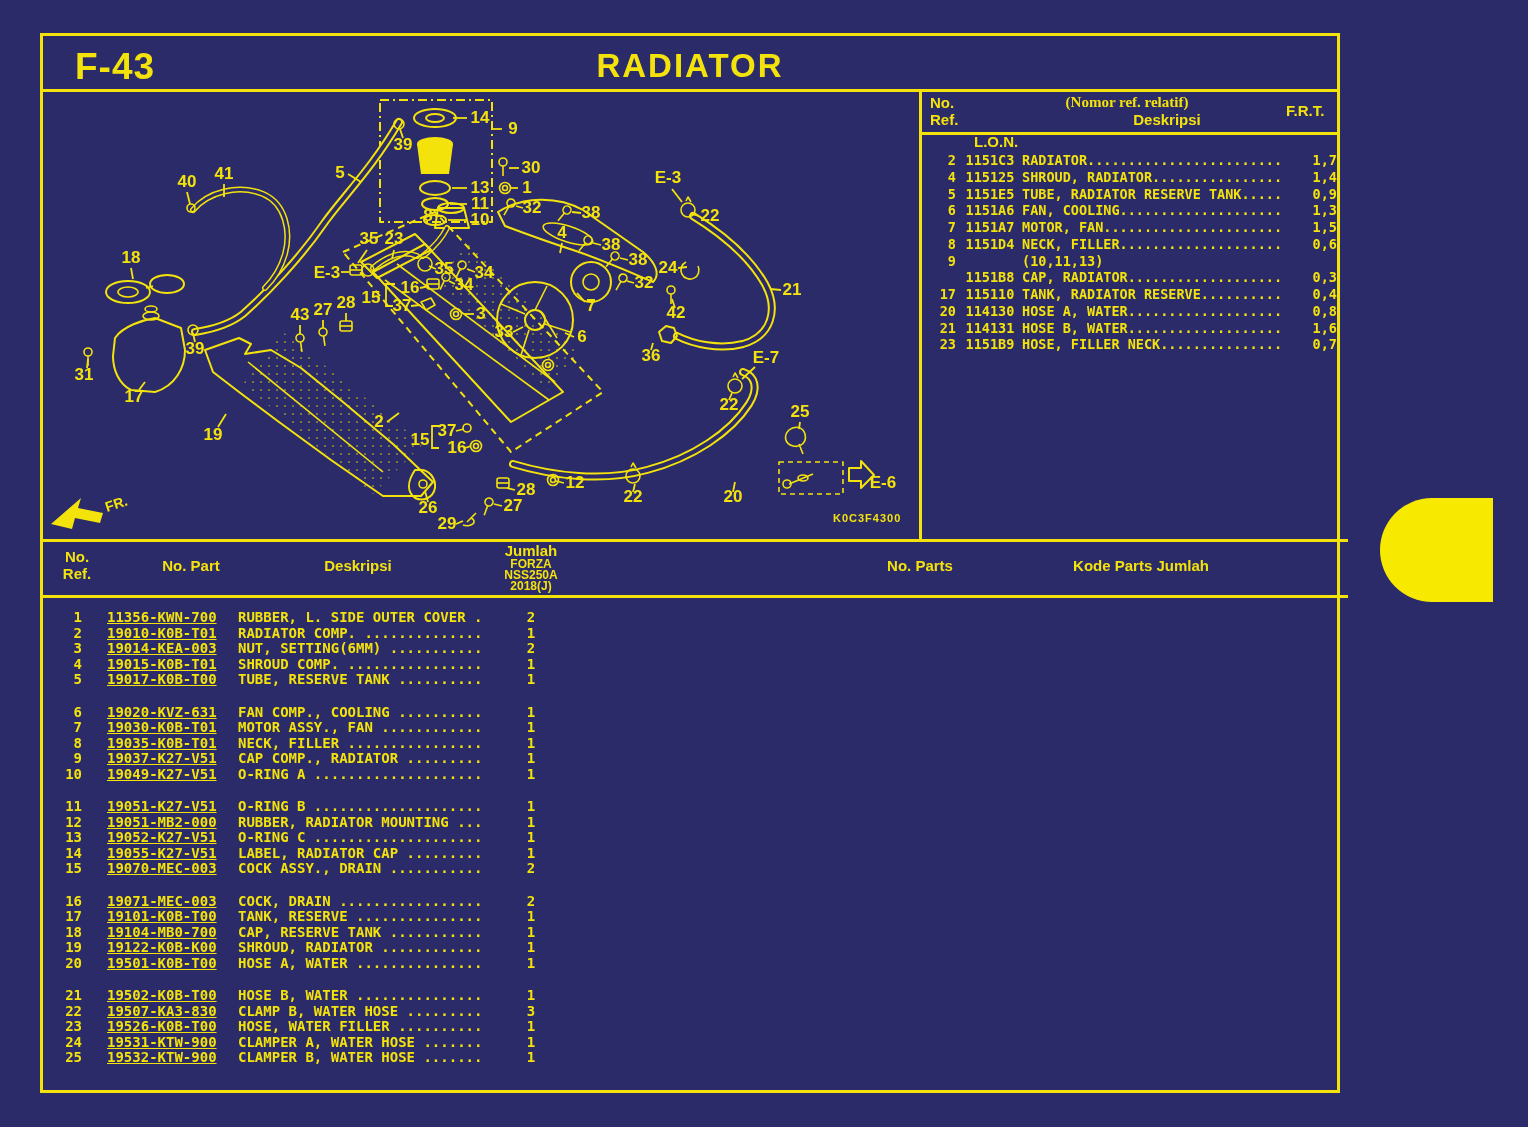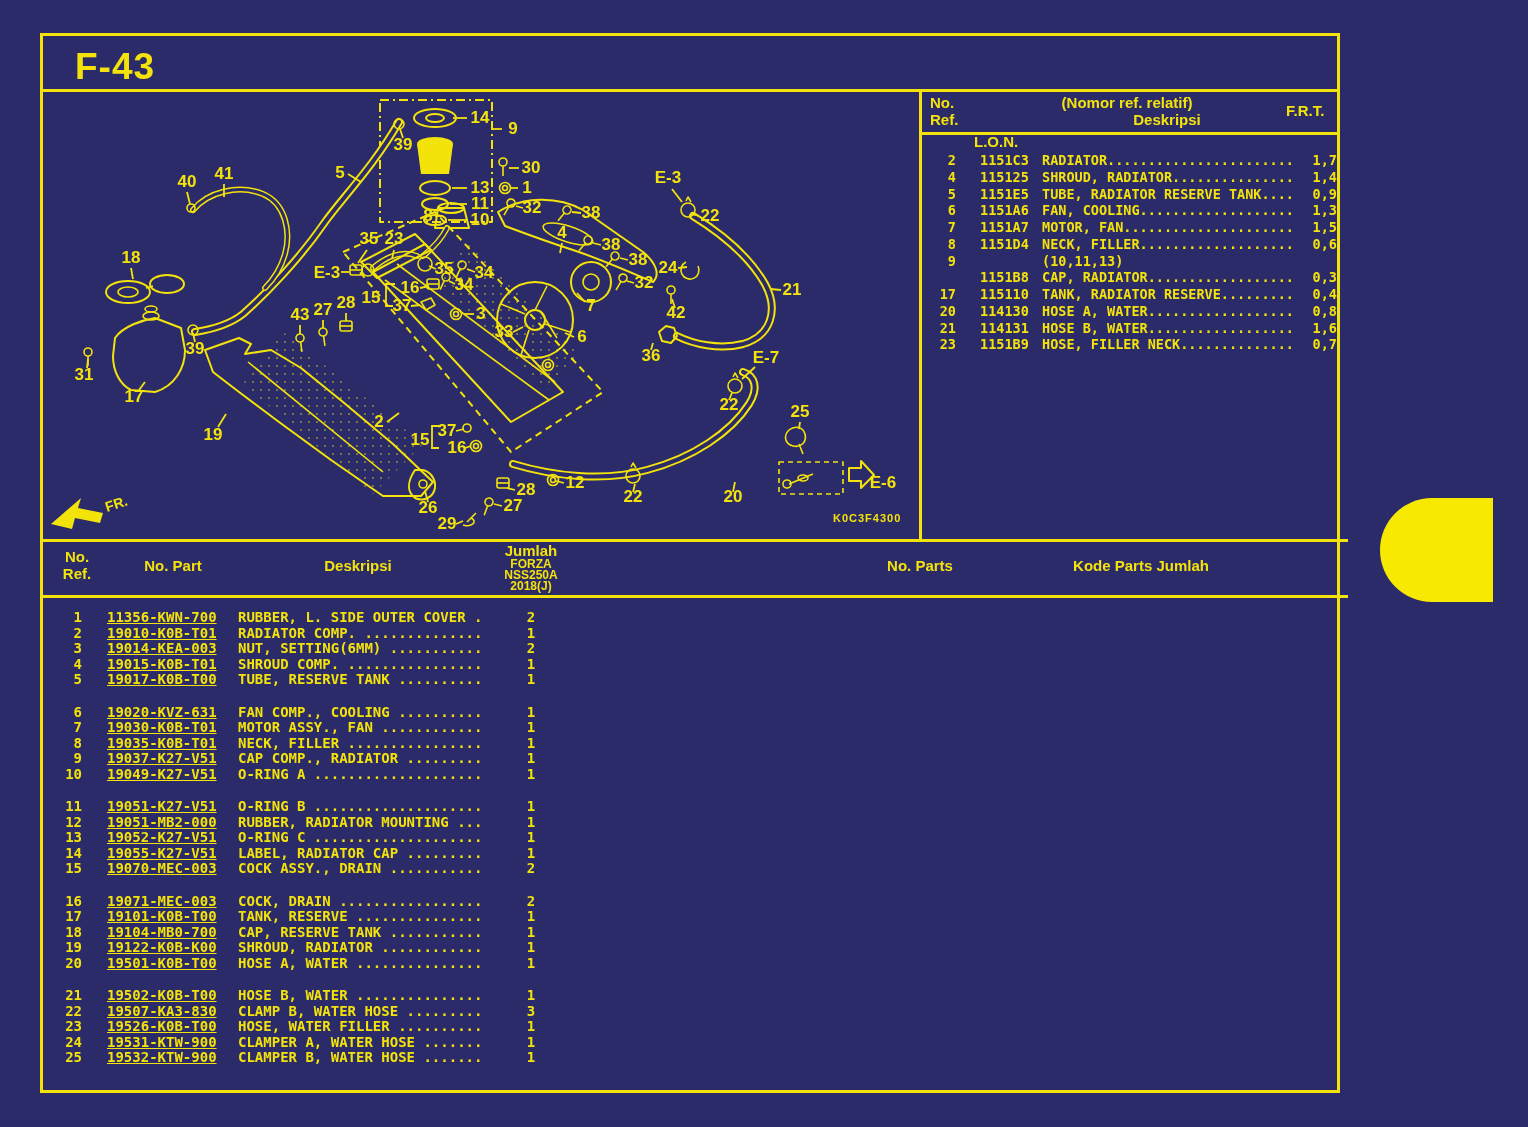--- a/index.html
+++ b/index.html
@@ -12,21 +12,21 @@
   #page-code{left:75px;top:46px;font-size:37px;font-weight:bold;letter-spacing:1px;}
   #page-title{left:43px;top:47px;width:1294px;text-align:center;font-size:33px;font-weight:bold;letter-spacing:2px;}
   
   #lon-table{left:922px;top:92px;width:415px;height:449px;}
   #lon-head{position:absolute;left:0;top:0;width:100%;height:40px;border-bottom:3px solid var(--yel);font-weight:bold;font-size:15px;}
   .lh{position:absolute;}
   #lon-rows{position:absolute;left:0;top:60px;width:100%;
      font-family:"DejaVu Sans Mono",monospace;font-weight:bold;font-size:13.5px;line-height:16.75px;white-space:pre;}
   .lrow{display:flex;padding-left:8px;}
   .lc-ref{width:26px;text-align:right;}
-  .lc-lon{margin-left:24px;width:60px;}
+  .lc-lon{margin-left:4px;width:60px;text-align:center;}
   .lc-desc{margin-left:2px;flex:1;overflow:hidden;}
   .lc-frt{width:44px;text-align:right;}
   
   .ph{position:absolute;font-weight:bold;font-size:15px;text-align:center;line-height:17px;}
   .ph small{display:block;font-size:12px;font-weight:bold;line-height:11px;}
   
   #parts-rows{left:43px;top:610px;width:900px;
      font-family:"DejaVu Sans Mono",monospace;font-weight:bold;font-size:14px;line-height:15.5px;white-space:pre;}
   .pgroup{margin-bottom:17px;}
   .prow{display:flex;}
@@ -58,20 +58,21 @@
 <div id="page">
 
   <div id="frame" class="abs"></div>
 
   <div class="yline" style="left:40px;top:89px;width:1300px;height:3px;"></div>
   <div class="yline" style="left:919px;top:92px;width:3px;height:450px;"></div>
   <div class="yline" style="left:40px;top:539px;width:1308px;height:3px;"></div>
   <div class="yline" style="left:40px;top:595px;width:1308px;height:3px;"></div>
 
   <div id="page-code" class="abs">F-43</div>
+  <div id="page-title" class="abs">RADIATOR</div>
 
   <svg id="diagram" class="abs" viewBox="0 0 876 447">
     <defs>
       <pattern id="dots" width="8" height="8" patternUnits="userSpaceOnUse">
         <circle cx="2" cy="2" r="1" fill="#f4e30b" opacity="0.55"></circle>
       </pattern>
       <g id="g-bolt">
           <circle r="4"></circle>
           <line x1="0" y1="4" x2="0" y2="14"></line>
         </g>
@@ -359,32 +360,32 @@
         <text x="690" y="410" class="co" text-anchor="middle">20</text>
         <text x="840" y="396" class="co" text-anchor="middle">E-6</text>
       </g>
   </svg>
 
   <div id="lon-table" class="abs">
     <div id="lon-head">
       <span class="lh" style="left:8px;top:2px;">No.</span>
       <span class="lh" style="left:8px;top:19px;">Ref.</span>
       <span class="lh" style="left:52px;top:10px;margin-top:31px;">L.O.N.</span>
-      <span class="lh" style="left:100px;top:2px;width:210px;text-align:center;">(Nomor ref. relatif)</span>
+      <span class="lh" style="left:100px;top:2px;width:210px;text-align:center;font-family:Liberation Serif, serif;">(Nomor ref. relatif)</span>
       <span class="lh" style="left:140px;top:19px;width:210px;text-align:center;">Deskripsi</span>
       <span class="lh" style="left:364px;top:10px;">F.R.T.</span>
     </div>
     <div id="lon-rows"><div class="lrow"><span class="lc lc-ref">2</span><span class="lc lc-lon">1151C3</span><span class="lc lc-desc">RADIATOR........................</span><span class="lc lc-frt">1,7</span></div><div class="lrow"><span class="lc lc-ref">4</span><span class="lc lc-lon">115125</span><span class="lc lc-desc">SHROUD, RADIATOR................</span><span class="lc lc-frt">1,4</span></div><div class="lrow"><span class="lc lc-ref">5</span><span class="lc lc-lon">1151E5</span><span class="lc lc-desc">TUBE, RADIATOR RESERVE TANK.....</span><span class="lc lc-frt">0,9</span></div><div class="lrow"><span class="lc lc-ref">6</span><span class="lc lc-lon">1151A6</span><span class="lc lc-desc">FAN, COOLING....................</span><span class="lc lc-frt">1,3</span></div><div class="lrow"><span class="lc lc-ref">7</span><span class="lc lc-lon">1151A7</span><span class="lc lc-desc">MOTOR, FAN......................</span><span class="lc lc-frt">1,5</span></div><div class="lrow"><span class="lc lc-ref">8</span><span class="lc lc-lon">1151D4</span><span class="lc lc-desc">NECK, FILLER....................</span><span class="lc lc-frt">0,6</span></div><div class="lrow"><span class="lc lc-ref">9</span><span class="lc lc-lon"></span><span class="lc lc-desc">(10,11,13)</span><span class="lc lc-frt"></span></div><div class="lrow"><span class="lc lc-ref"></span><span class="lc lc-lon">1151B8</span><span class="lc lc-desc">CAP, RADIATOR...................</span><span class="lc lc-frt">0,3</span></div><div class="lrow"><span class="lc lc-ref">17</span><span class="lc lc-lon">115110</span><span class="lc lc-desc">TANK, RADIATOR RESERVE..........</span><span class="lc lc-frt">0,4</span></div><div class="lrow"><span class="lc lc-ref">20</span><span class="lc lc-lon">114130</span><span class="lc lc-desc">HOSE A, WATER...................</span><span class="lc lc-frt">0,8</span></div><div class="lrow"><span class="lc lc-ref">21</span><span class="lc lc-lon">114131</span><span class="lc lc-desc">HOSE B, WATER...................</span><span class="lc lc-frt">1,6</span></div><div class="lrow"><span class="lc lc-ref">23</span><span class="lc lc-lon">1151B9</span><span class="lc lc-desc">HOSE, FILLER NECK...............</span><span class="lc lc-frt">0,7</span></div></div>
   </div>
 
   <div class="ph" style="left:55px;top:548px;width:44px;">
     <span>No.</span><br>
     <span>Ref.</span>
   </div>
-  <div class="ph" style="left:113px;top:557px;width:120px;">No. Part</div>
+  <div class="ph" style="left:131px;top:557px;width:120px;">No. Part</div>
   <div class="ph" style="left:298px;top:557px;width:120px;">Deskripsi</div>
   <div class="ph" style="left:491px;top:542px;width:80px;">
     <span>Jumlah</span>
     <small>FORZA</small>
     <small>NSS250A</small>
     <small>2018(J)</small>
   </div>
   <div class="ph" style="left:860px;top:557px;width:120px;">No. Parts</div>
   <div class="ph" style="left:1041px;top:557px;width:200px;">Kode Parts Jumlah</div>
 

